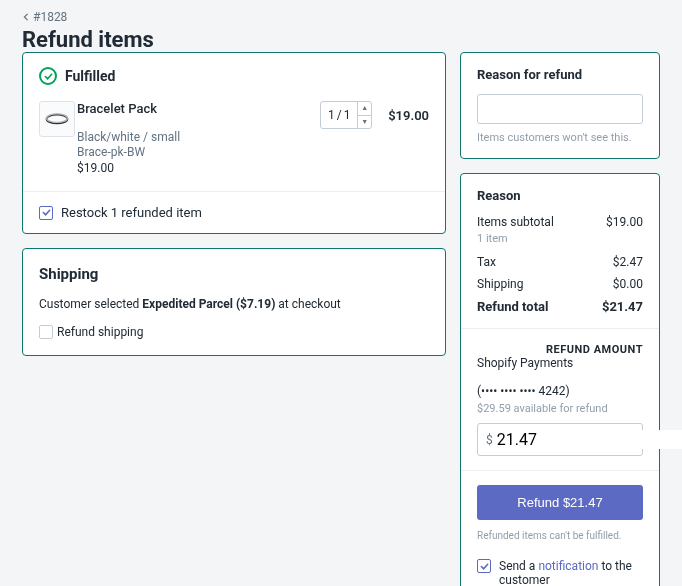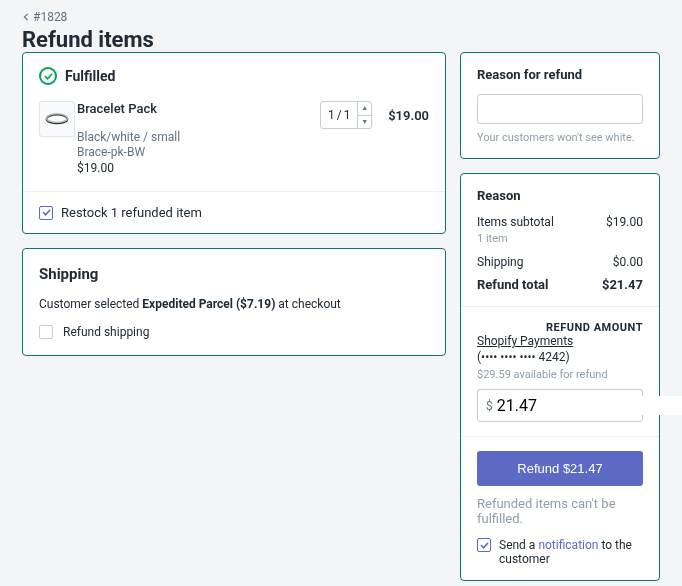--- a/index.html
+++ b/index.html
@@ -103,56 +103,56 @@
       flex-shrink: 0;
     }
     .checkbox.checked { background: #fff; }
     .checkbox.checked svg { width: 9px; height: 9px; }
     .checkbox.unchecked { border-color: #c4cdd5; }
     .section-heading {
       font-weight: 700; font-size: 15px; margin-bottom: 14px;
     }
     .shipping-text { font-size: 12px; color: #212b36; margin-bottom: 14px; }
     .shipping-text strong { font-weight: 700; }
-    .refund-ship-row { display: flex; align-items: flex-start; gap: 10px; font-size: 12px; }
+    .refund-ship-row { display: flex; align-items: flex-start; gap: 4px; font-size: 12px; }
     .heading-sm { font-weight: 700; font-size: 13px; margin-bottom: 12px; }
     .input {
       width: 100%; border: 1px solid #c4cdd5; border-radius: 3px;
       padding: 7px 8px; font-size: 12px; font-family: inherit;
     }
     .hint { color: #919eab; font-size: 11px; margin-top: 7px; }
     .summary-row {
       display: flex; justify-content: space-between; font-size: 12px;
       margin-bottom: 8px;
       text-align: center;
     }
     .summary-row.total { font-weight: 700; font-size: 13px; margin-bottom: 0; margin-top: 4px;}
     .summary-sub { color: #919eab; font-size: 11px; margin-top: -5px; margin-bottom: 10px; }
     .divider { border-top: 1px solid #eceef1; margin: 0 -16px 14px -16px; }
     .refund-amount-label {
       font-size: 11px; font-weight: 700; letter-spacing: 0.5px; color: #212b36;
       text-align: right;
     }
-    .pay-label { font-size: 12px; margin-bottom: 2px; text-decoration: underline; }
+    .pay-label { font-size: 12px; margin-bottom: 14px; }
     .pay-masked { font-size: 12px; margin-bottom: 4px; }
     .pay-avail { font-size: 11px; color: #919eab; margin-bottom: 8px; }
     .amount-input-wrap {
       display: flex; align-items: center; border: 1px solid #c4cdd5; border-radius: 3px;
       padding: 6px 8px; gap: 4px;
     }
     .amount-input-wrap .prefix { color: #637381; font-size: 12px; }
     .amount-input {
       border: none; outline: none; font-size: 16px; flex: 1; font-family: inherit;
     }
     .refund-btn {
       width: 100%; background: #5c6ac4; color: #fff; border: none; border-radius: 3px;
       padding: 10px 0; font-size: 13px; font-weight: 500; cursor: pointer;
       margin-bottom: 10px;
     }
-    .note { font-size: 13px; color: #919eab; margin-bottom: 12px; }
+    .note { font-size: 10px; color: #919eab; margin-bottom: 18px; }
     .notify-row { display: flex; align-items: flex-start; gap: 8px; font-size: 12px; }
     .notify-row a { color: #5c6ac4; text-decoration: none; }
     .card-sm-pad { padding: 14px 16px; }
   </style>
 </head>
 <body>
 
 <div class="page">
   <div class="back-link">
     <svg viewBox="0 0 10 10">
@@ -223,30 +223,34 @@
         </div>
       </div>
 
     </div>
 
     <div class="col-right">
 
       <div class="card card-sm-pad">
         <div class="heading-sm">Reason for refund</div>
         <input class="input" type="text" value="" style="">
-        <div class="hint">Your customers won't see white.</div>
+        <div class="hint">Items customers won't see this.</div>
       </div>
 
       <div class="card card-sm-pad">
         <div class="heading-sm">Reason</div>
         <div class="summary-row">
           <span>Items subtotal</span>
           <span>$19.00</span>
         </div>
         <div class="summary-sub">1 item</div>
+        <div class="summary-row">
+          <span>Tax</span>
+          <span>$2.47</span>
+        </div>
         <div class="summary-row">
           <span>Shipping</span>
           <span>$0.00</span>
         </div>
         <div class="summary-row total">
           <span>Refund total</span>
           <span>$21.47</span>
         </div>
 
         <div style="height:14px"></div>

